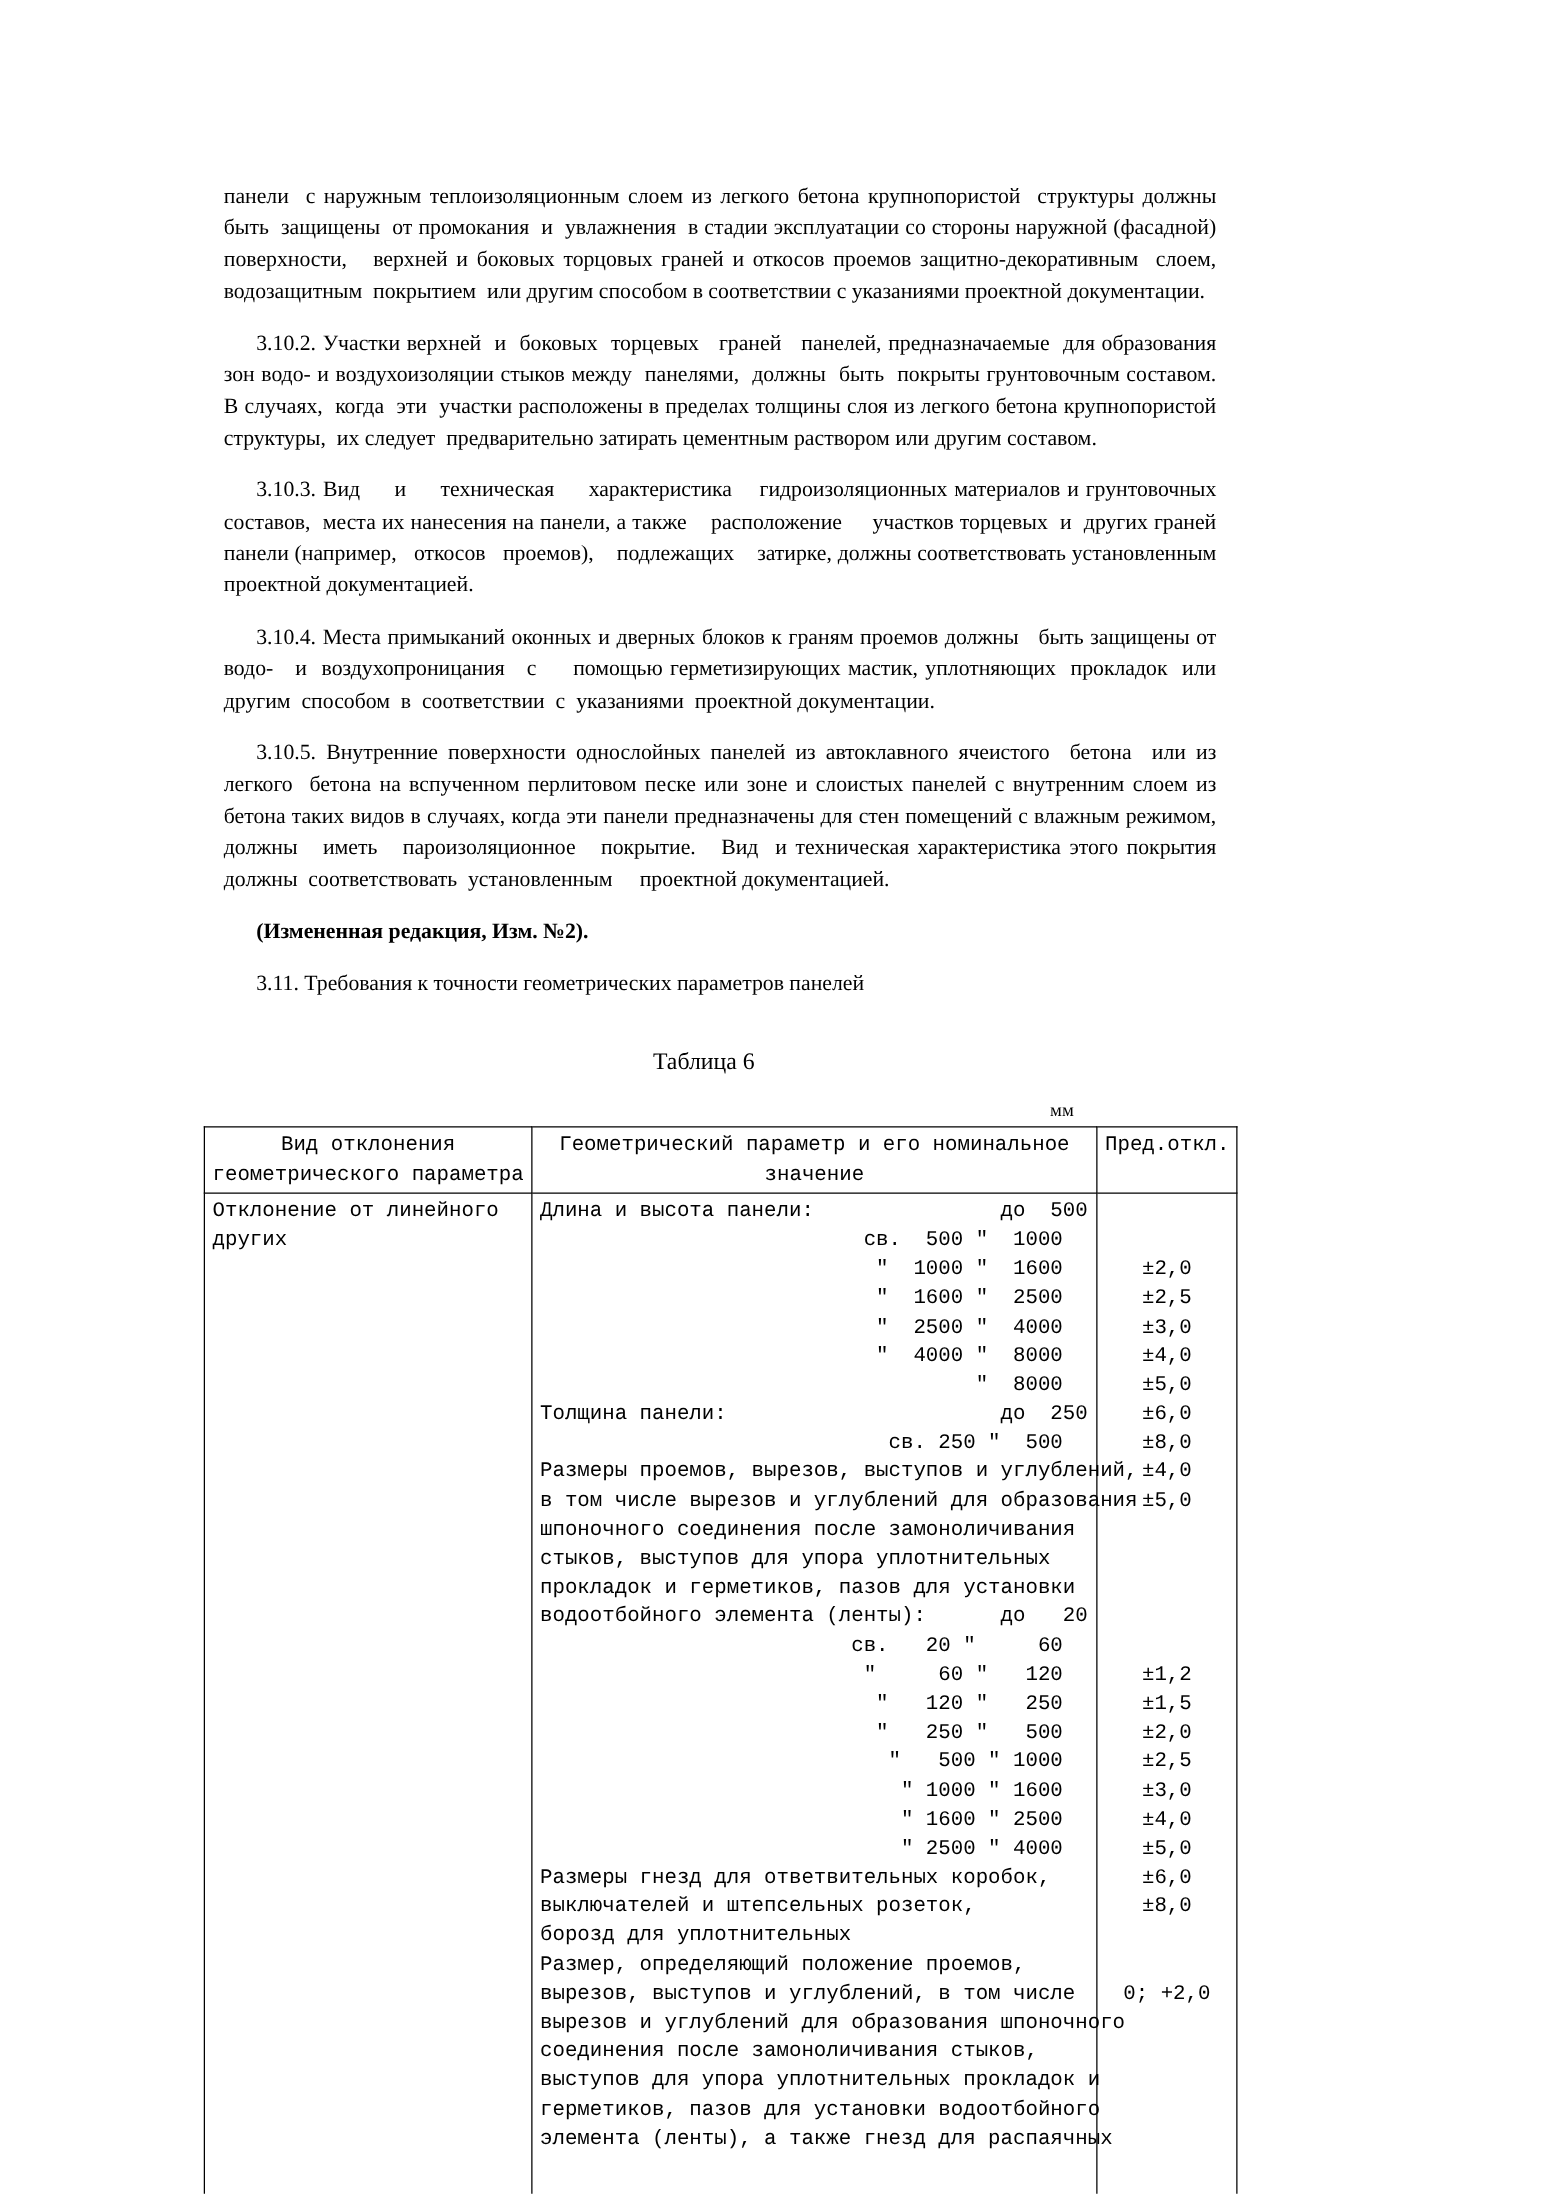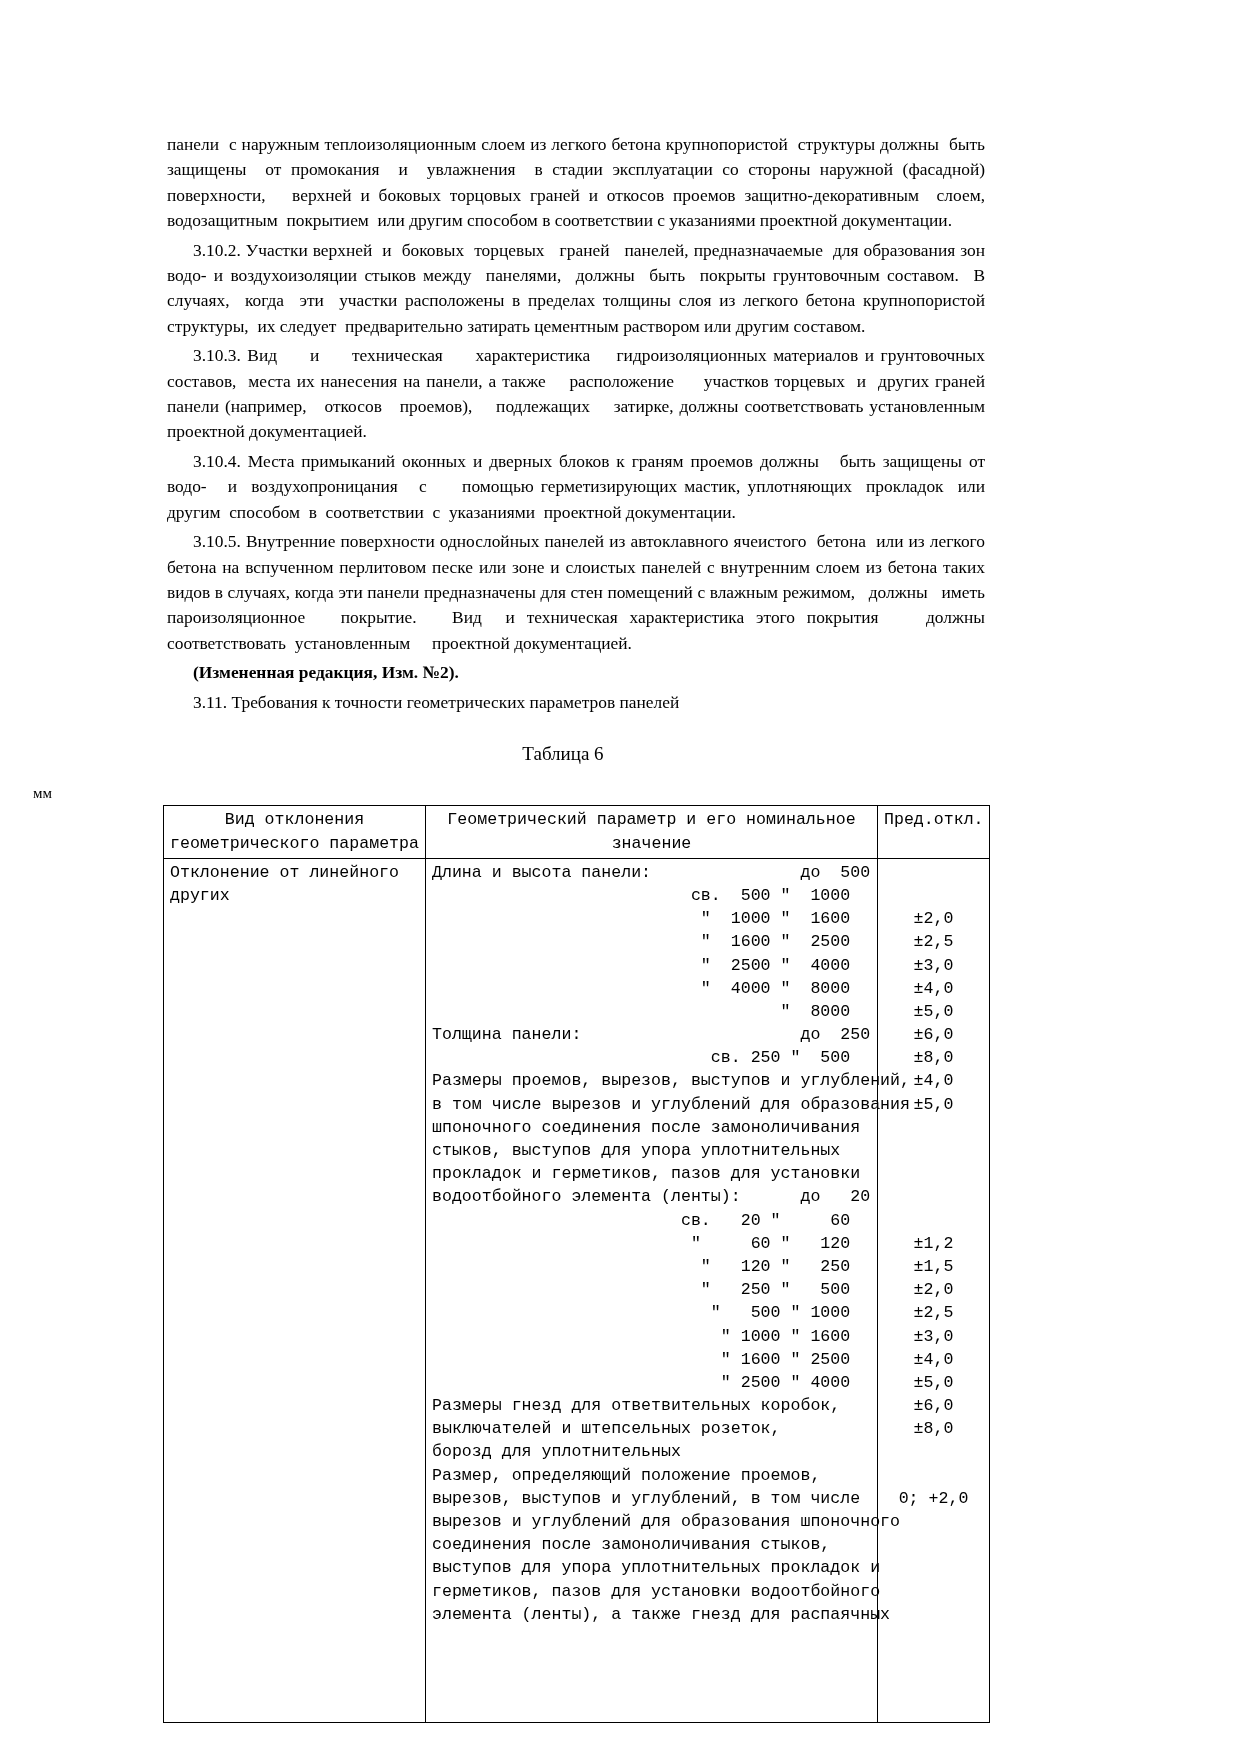--- a/index.html
+++ b/index.html
@@ -22,21 +22,21 @@
     width: 1240px;
     height: 1755px;
   }
   .content {
     position: absolute;
     left: 163px;
     top: 128px;
     width: 826px;
   }
   p.para {
-    margin: 4px;
+    margin: 16px;
     font-size: 17.4px;
     line-height: 25.4px;
     text-align: justify;
     text-justify: inter-word;
     white-space: pre-wrap;
   }
   p.para.indent {
     text-indent: 26px;
   }
   p.para.nojust {
@@ -51,21 +51,21 @@
     line-height: 25.4px;
     text-align: center;
     padding-right: 26px;
   }
   .spacer-a { height: 22px; }
   .spacer-b { height: 18px; }
   .mm-label {
     margin: 0;
     font-size: 15px;
     line-height: 19px;
-    text-align: left;
+    text-align: right;
     position: relative;
     left: -130px;
   }
   table.t6 {
     border-collapse: collapse;
     width: 826px;
     margin-top: 2px;
     table-layout: fixed;
     font-family: Liberation Mono, monospace;
   }

